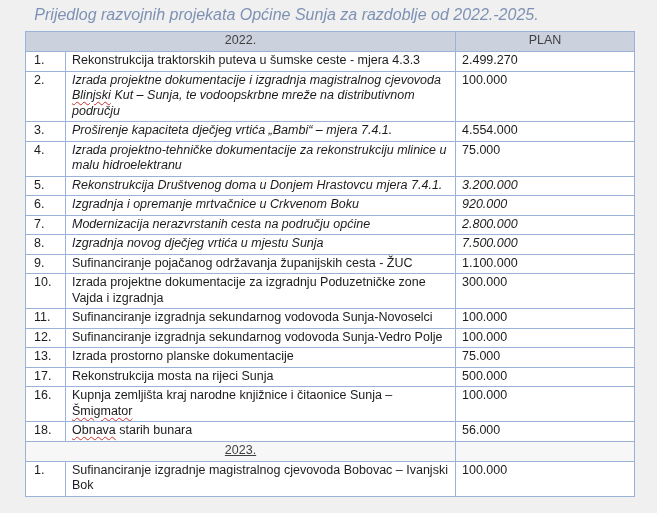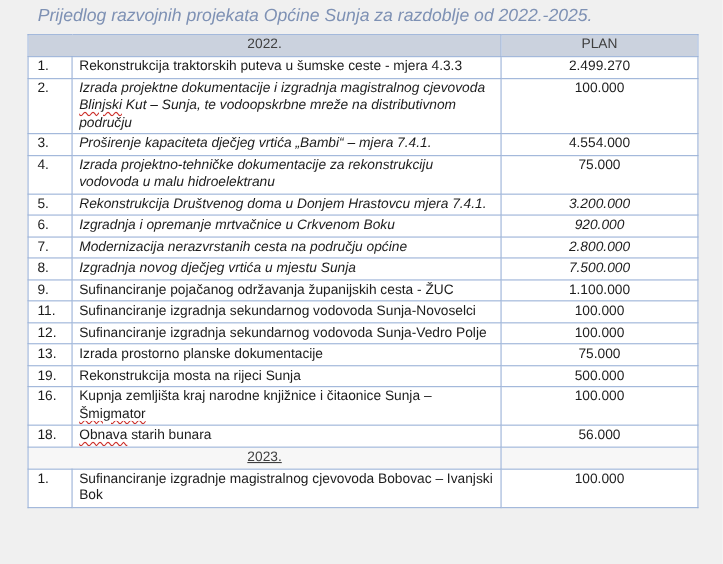--- a/index.html
+++ b/index.html
@@ -49,21 +49,21 @@
     background:var(--header-fill);
     color:var(--header-text);
     text-align:center;
     height:16px;
   }
   tr.year-header-row.plain td{
     background:var(--header-fill-plain);
     text-decoration:underline;
   }
   td.num{padding-left:8px;}
-  td.plan{text-align:center;}
+  td.plan{text-align:left;}
   .it{font-style:italic;}
   .sq{
     text-decoration:underline;
     text-decoration-style:wavy;
     text-decoration-color:var(--spell);
     text-decoration-thickness:1px;
     text-underline-offset:2px;
   }
 </style>
 </head>
@@ -96,21 +96,21 @@
   </tr>
 
   <tr class="project-row">
     <td class="num">3.</td>
     <td class="desc it">Proširenje kapaciteta dječjeg vrtića „Bambi“ – mjera 7.4.1.</td>
     <td class="plan">4.554.000</td>
   </tr>
 
   <tr class="project-row">
     <td class="num">4.</td>
-    <td class="desc it">Izrada projektno-tehničke dokumentacije za rekonstrukciju vodovoda u malu hidroelektranu</td>
+    <td class="desc it">Izrada projektno-tehničke dokumentacije za rekonstrukciju mlinice u malu hidroelektranu</td>
     <td class="plan">75.000</td>
   </tr>
 
   <tr class="project-row">
     <td class="num">5.</td>
     <td class="desc it">Rekonstrukcija Društvenog doma u Donjem Hrastovcu mjera 7.4.1.</td>
     <td class="plan it">3.200.000</td>
   </tr>
 
   <tr class="project-row">
@@ -130,20 +130,25 @@
     <td class="desc it">Izgradnja novog dječjeg vrtića u mjestu Sunja</td>
     <td class="plan it">7.500.000</td>
   </tr>
 
   <tr class="project-row">
     <td class="num">9.</td>
     <td class="desc">Sufinanciranje pojačanog održavanja županijskih cesta - ŽUC</td>
     <td class="plan">1.100.000</td>
   </tr>
 
+  <tr class="project-row">
+    <td class="num">10.</td>
+    <td class="desc">Izrada projektne dokumentacije za izgradnju Poduzetničke zone Vajda i izgradnja</td>
+    <td class="plan">300.000</td>
+  </tr>
 
   <tr class="project-row">
     <td class="num">11.</td>
     <td class="desc">Sufinanciranje izgradnja sekundarnog vodovoda Sunja-Novoselci</td>
     <td class="plan">100.000</td>
   </tr>
 
   <tr class="project-row">
     <td class="num">12.</td>
     <td class="desc">Sufinanciranje izgradnja sekundarnog vodovoda Sunja-Vedro Polje</td>
@@ -151,21 +156,21 @@
   </tr>
 
   <tr class="project-row">
     <td class="num">13.</td>
     <td class="desc">Izrada prostorno planske dokumentacije</td>
     <td class="plan">75.000</td>
   </tr>
 
 
   <tr class="project-row">
-    <td class="num">19.</td>
+    <td class="num">17.</td>
     <td class="desc">Rekonstrukcija mosta na rijeci Sunja</td>
     <td class="plan">500.000</td>
   </tr>
 
   <tr class="project-row">
     <td class="num">16.</td>
     <td class="desc">Kupnja zemljišta kraj narodne knjižnice i čitaonice Sunja – <span class="sq">Šmigmator</span></td>
     <td class="plan">100.000</td>
   </tr>
 

